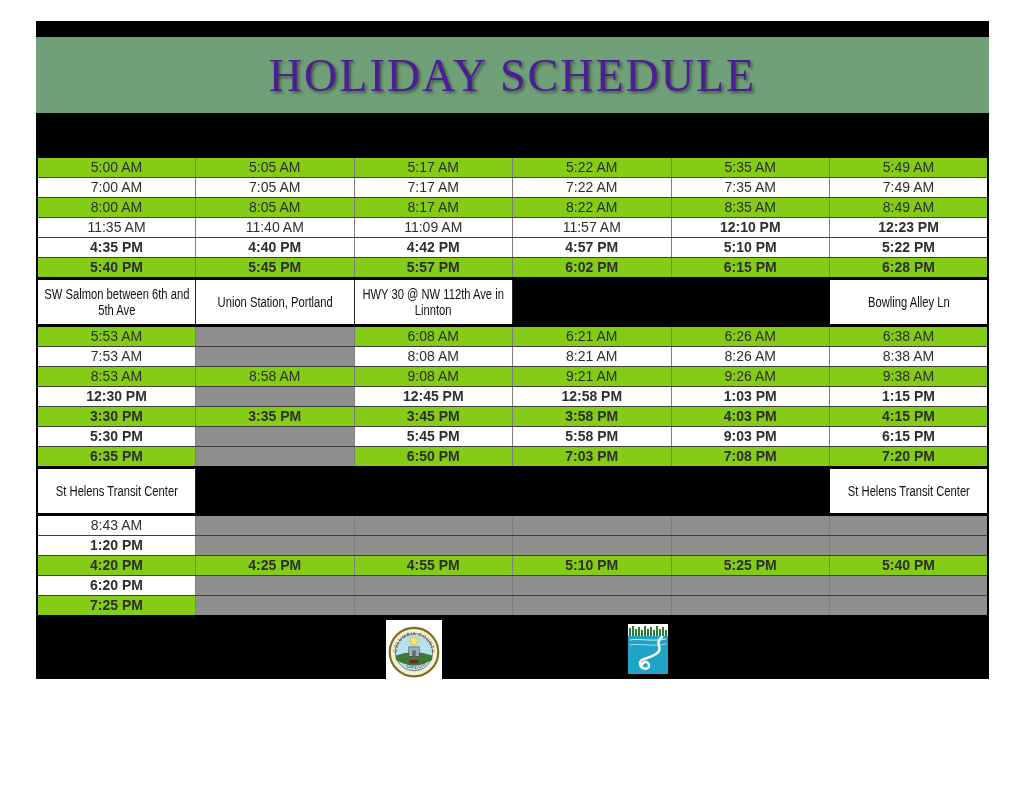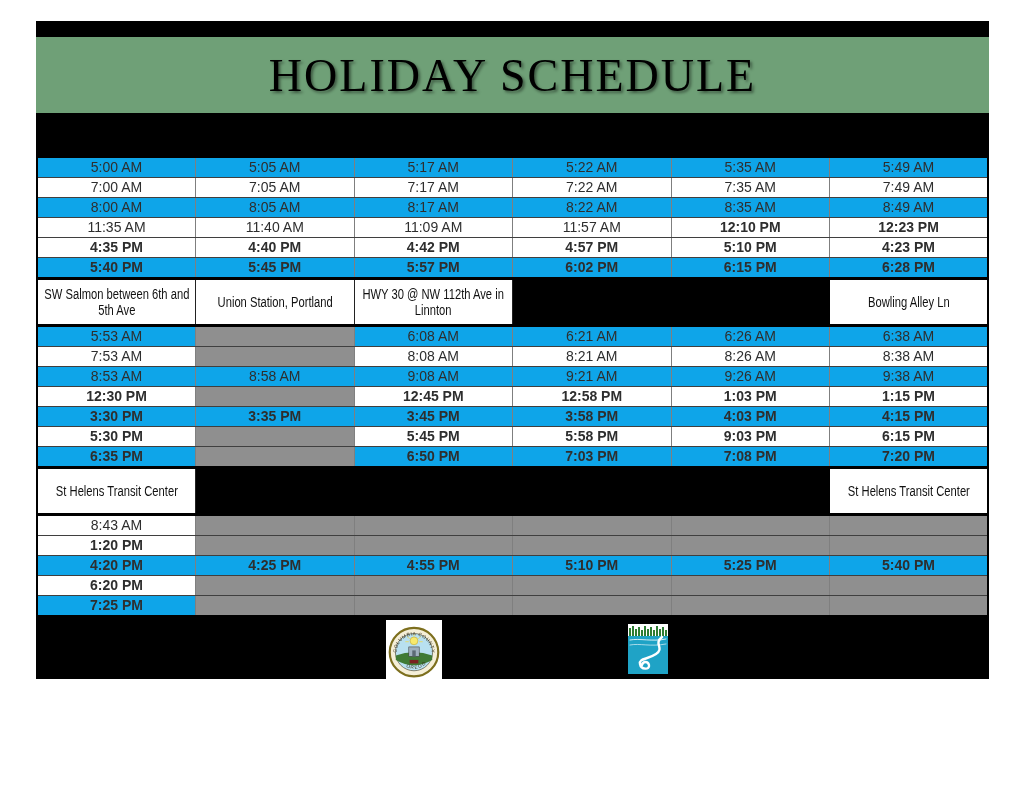--- a/index.html
+++ b/index.html
@@ -1,30 +1,30 @@
 <!DOCTYPE html>
 <html><head>
 <meta charset="utf-8">
 <style>
   html,body{margin:0;padding:0;background:#ffffff;}
   .page{position:relative;width:1024px;height:791px;background:#ffffff;overflow:hidden;
         font-family:"Liberation Sans",sans-serif;}
   .sheet{position:absolute;left:36px;top:21px;width:953px;}
   .bar-top{height:16px;background:#000;}
   .banner{height:76px;background:#6fa077;display:flex;align-items:center;justify-content:center;}
-  .banner h1{margin:0;font-family:"Liberation Serif",serif;font-weight:normal;color:#000000;
+  .banner h1{margin:0;font-family:"Liberation Serif",serif;font-weight:normal;color:#4c1d95;
              font-size:46px;letter-spacing:2px;text-shadow:2px 2px 3px rgba(0,0,0,0.45);}
   .bar-head{height:43px;background:#000;}
   table.sched{width:100%;border-collapse:collapse;table-layout:fixed;background:#fff;
               border:2px solid #000;}
   table.sched td{height:19px;padding:0 2px;text-align:center;vertical-align:middle;
                  font-size:14px;line-height:1.05;color:#2e2e2e;
                  border-top:1px solid #3f3f3f;border-bottom:1px solid #3f3f3f;
                  border-left:1px solid #7f7f7f;border-right:1px solid #7f7f7f;}
-  tr.shade td.time{background:#0ea5e9;}
+  tr.shade td.time{background:#84cc16;}
   tr.plain td.time{background:#ffffff;}
   td.forcewhite{background:#ffffff !important;}
   td.bold{font-weight:bold;color:#000;}
   td.gray{background:#8f8f8f;}
   tr.stations td{height:44px;background:#ffffff;font-size:14px;color:#111;
                  border-top:3px solid #000;border-bottom:3px solid #000;
                  border-left:1px solid #222;border-right:1px solid #222;}
   tr.stations td.blackcell{background:#000;border-left-color:#000;border-right-color:#000;}
   .cond{display:inline-block;width:124%;margin-left:-12%;transform:scaleX(0.8);
         transform-origin:center;line-height:1.15;}
@@ -78,21 +78,21 @@
             <td class="time"><span>11:57 AM</span></td>
             <td class="time bold"><span>12:10 PM</span></td>
             <td class="time bold"><span>12:23 PM</span></td>
           </tr>
           <tr class="plain">
             <td class="time bold"><span>4:35 PM</span></td>
             <td class="time bold"><span>4:40 PM</span></td>
             <td class="time bold"><span>4:42 PM</span></td>
             <td class="time bold"><span>4:57 PM</span></td>
             <td class="time bold"><span>5:10 PM</span></td>
-            <td class="time bold"><span>4:23 PM</span></td>
+            <td class="time bold"><span>5:22 PM</span></td>
           </tr>
           <tr class="shade">
             <td class="time bold"><span>5:40 PM</span></td>
             <td class="time bold"><span>5:45 PM</span></td>
             <td class="time bold"><span>5:57 PM</span></td>
             <td class="time bold"><span>6:02 PM</span></td>
             <td class="time bold"><span>6:15 PM</span></td>
             <td class="time bold"><span>6:28 PM</span></td>
           </tr>
         </tbody>

